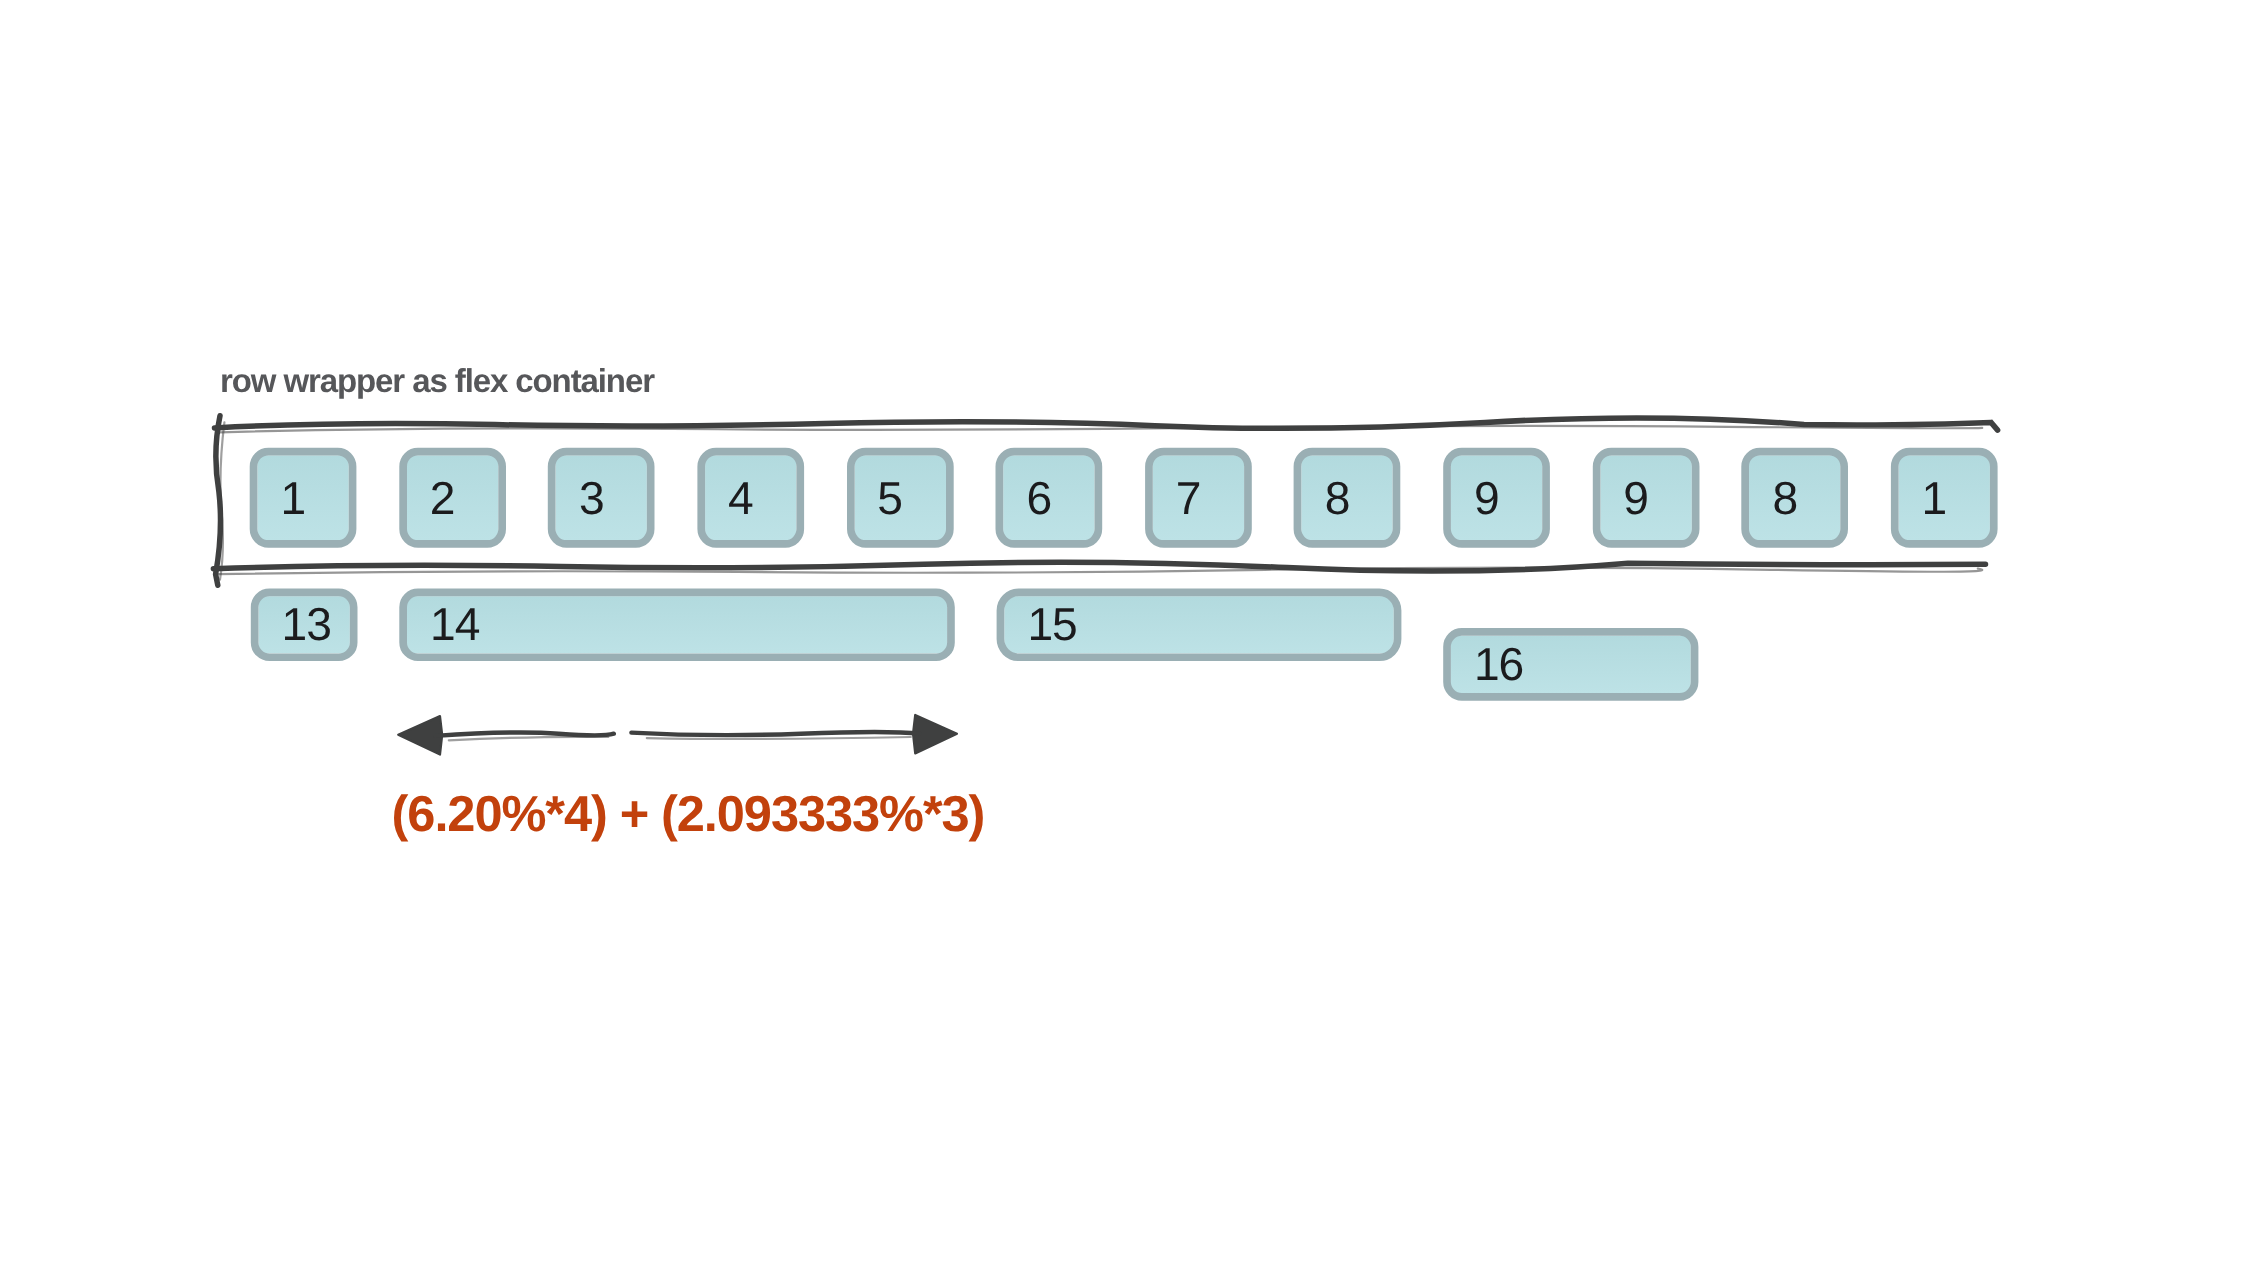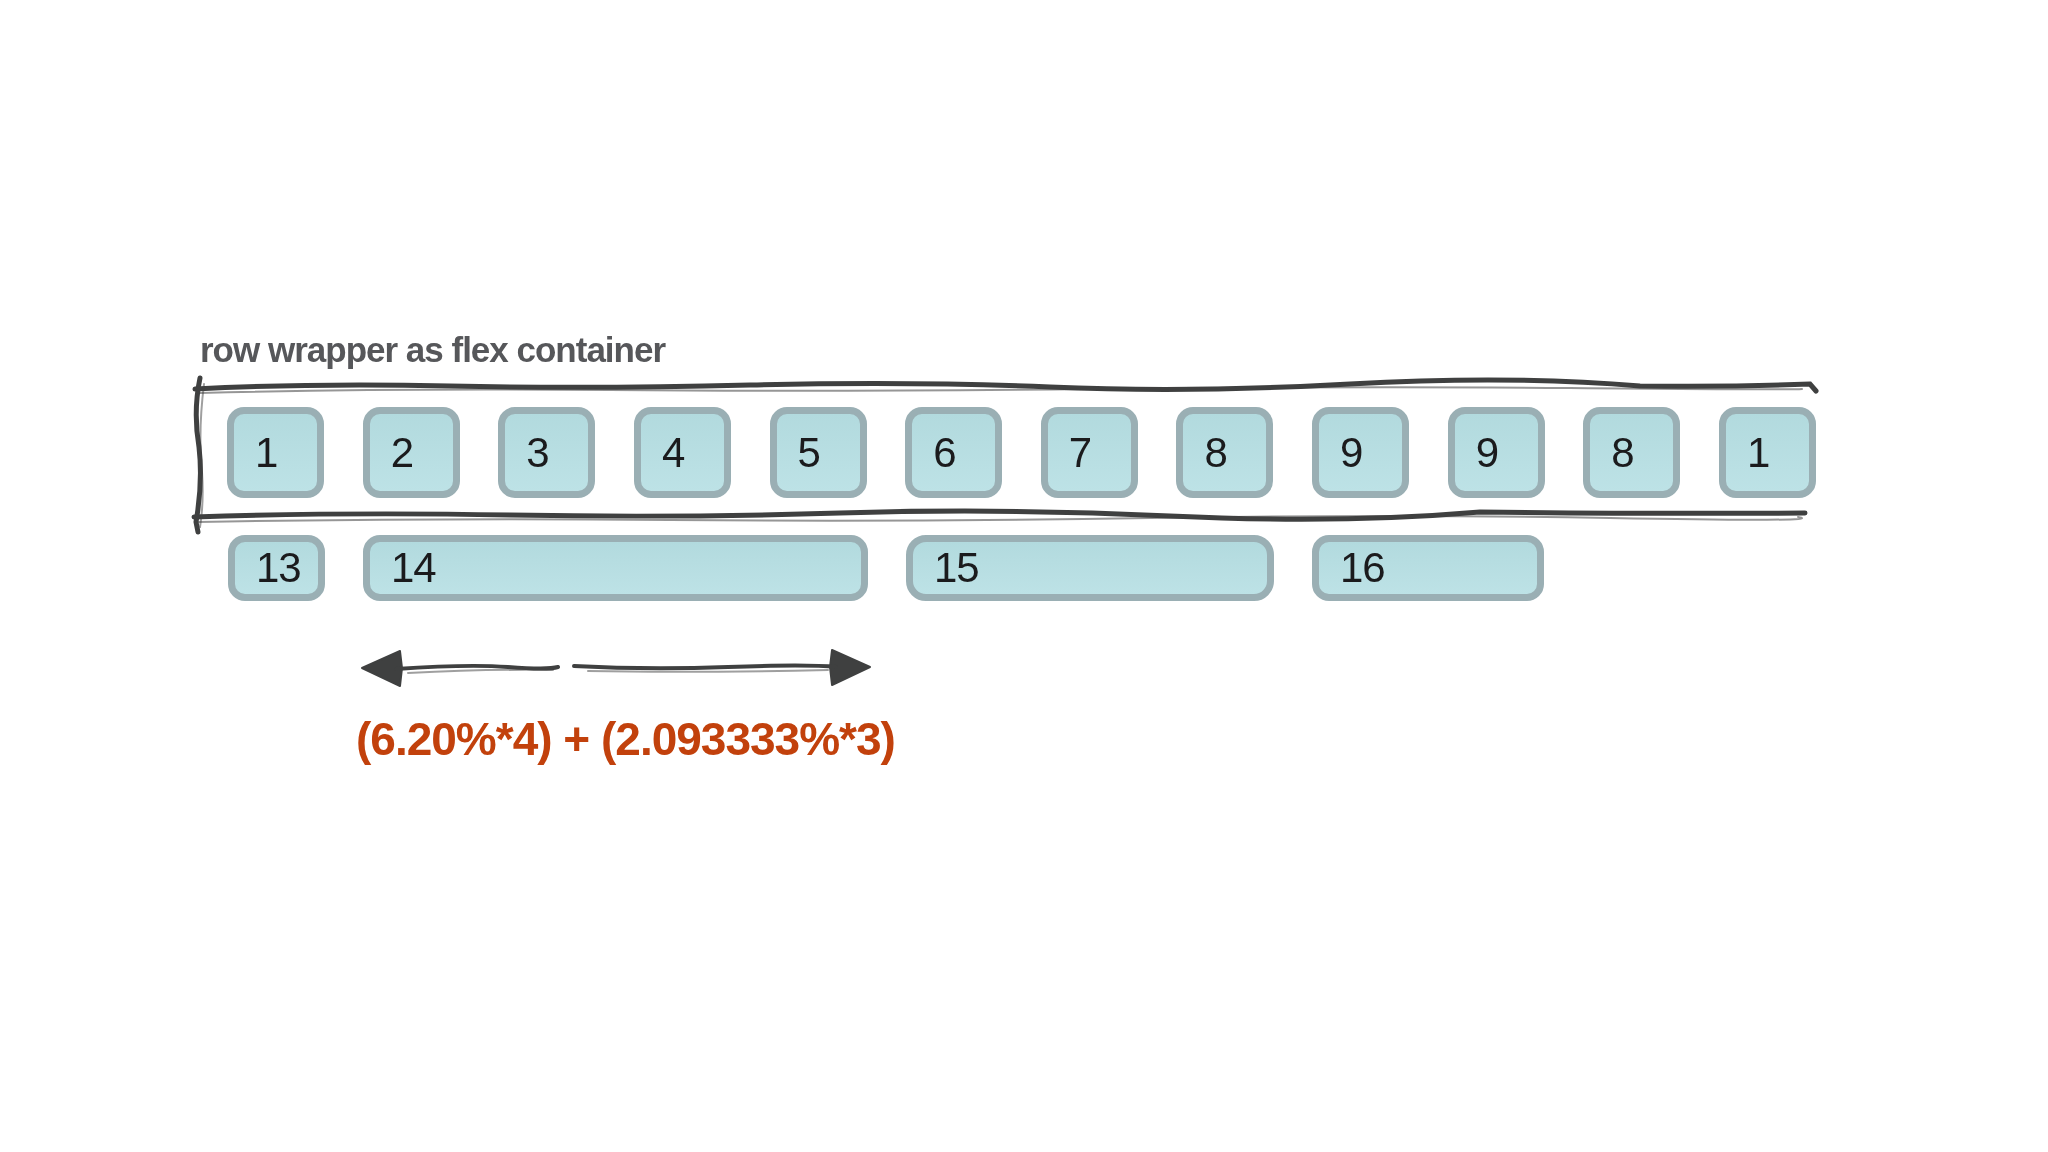--- a/index.html
+++ b/index.html
@@ -12,21 +12,21 @@
     position: relative;
     width: 2048px;
     height: 1152px;
     background: #ffffff;
     overflow: hidden;
   }
   .title {
     position: absolute;
     left: 200px;
     top: 330px;
-    font-size: 35px;
+    font-size: 30px;
     font-weight: bold;
     letter-spacing: -1px;
     color: #56575a;
     white-space: nowrap;
   }
   .sketch-svg {
     position: absolute;
     left: 190px;
     top: 372px;
     width: 1640px;
@@ -63,21 +63,21 @@
   .box .num {
     font-size: 42px;
     font-weight: 500;
     letter-spacing: -1px;
     color: #1b1b1d;
     line-height: 1;
   }
   .w1 { width: 97px; }
   .w4 { width: 505px; padding-left: 21px; }
   .w3 { width: 368px; border-radius: 20px; }
-  .w2 { width: 232px; }
+  .w2 { width: 232px; margin-top: 36px; }
   .arrow-svg {
     position: absolute;
     left: 348px;
     top: 642px;
     width: 540px;
     height: 56px;
   }
   .formula {
     position: absolute;
     left: 356px;

